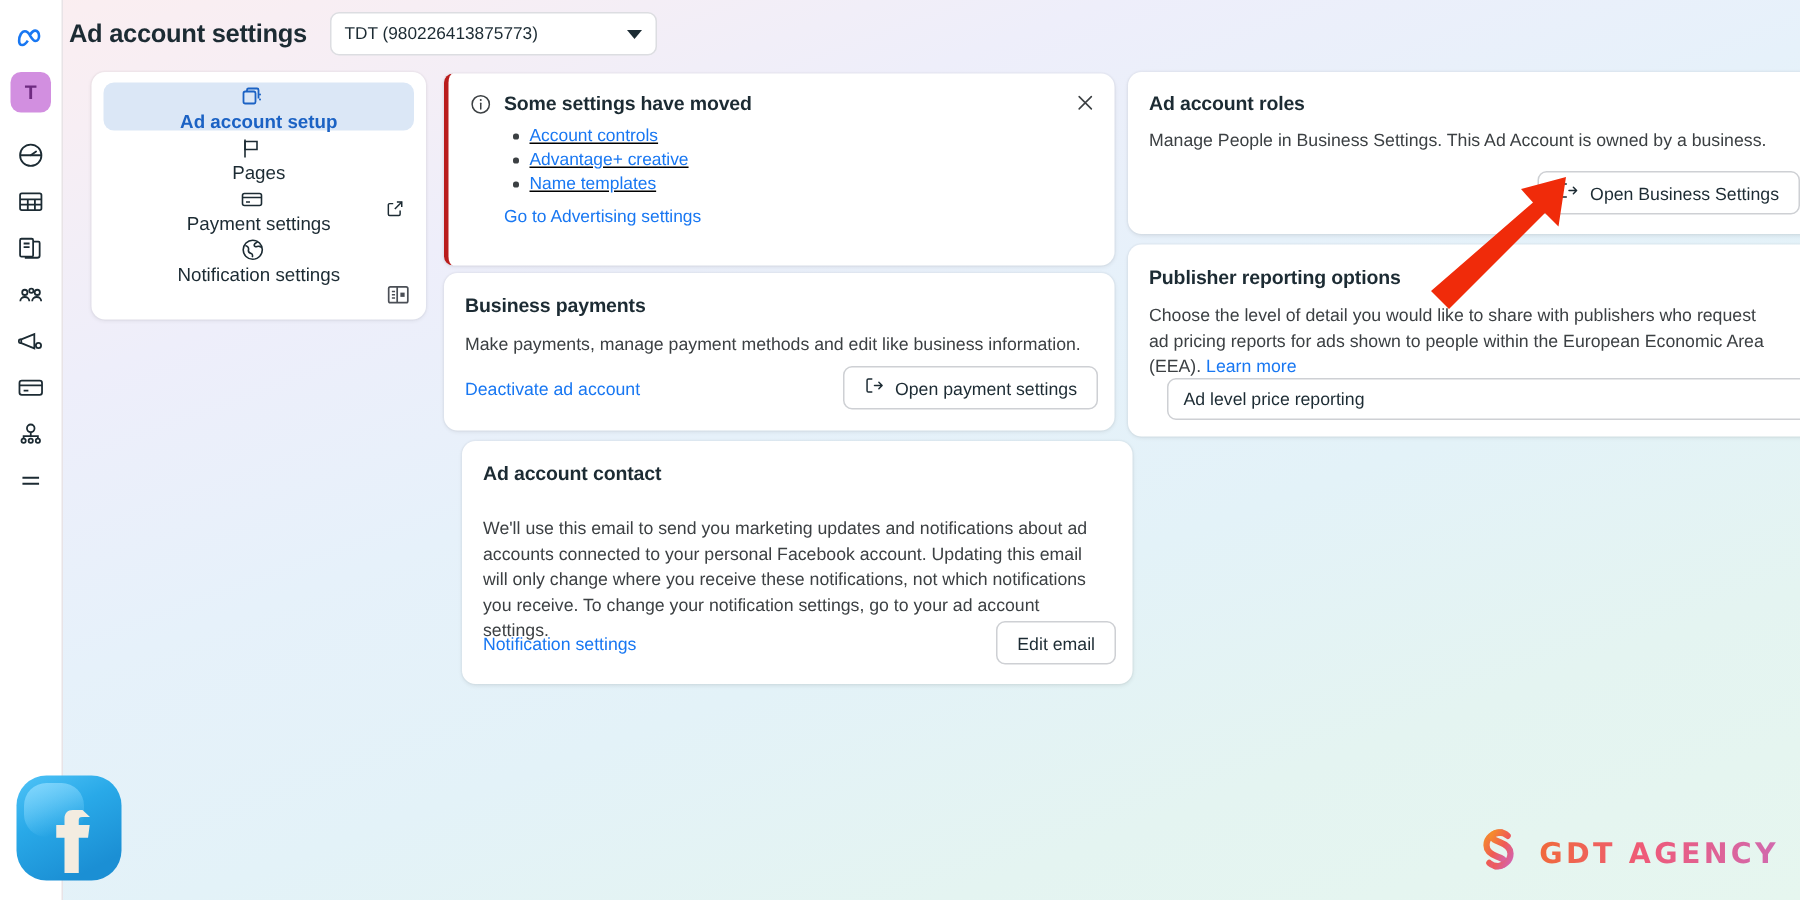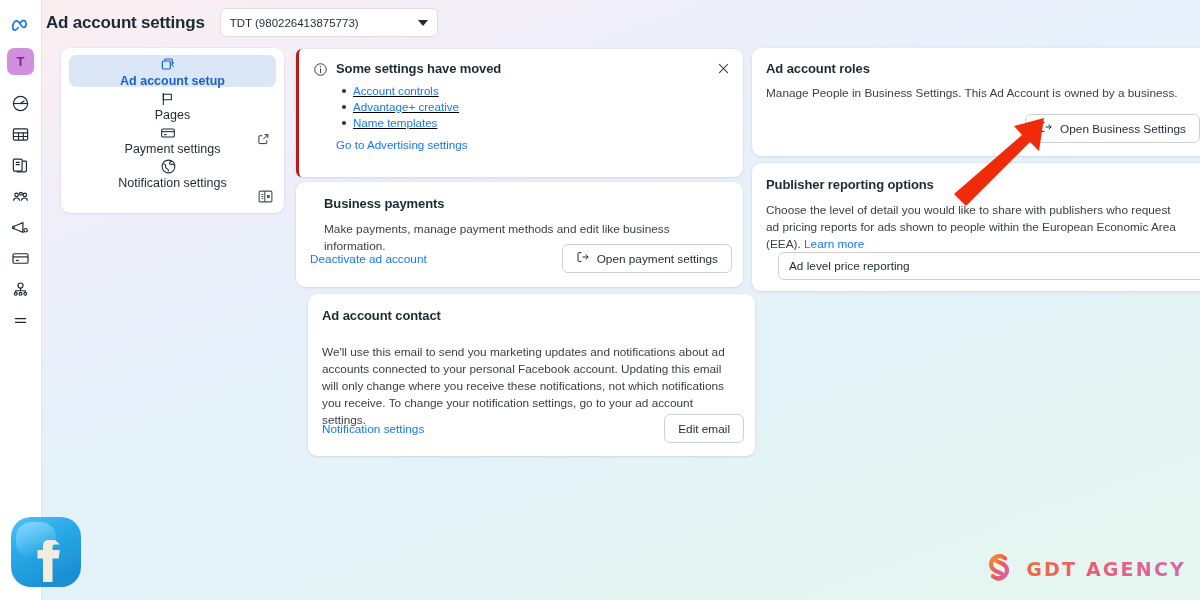--- a/index.html
+++ b/index.html
@@ -163,21 +163,21 @@
   #moved-list li { position: relative; font-size: 11.6px; line-height: 15px; margin-bottom: 1px; }
   #moved-list li::before {
     content: ""; position: absolute; left: -11px; top: 6px;
     width: 3.5px; height: 3.5px; border-radius: 50%; background: #3c4043;
   }
   #moved-goto { margin: 8px 0 0 23px; font-size: 11.6px; }
 
   
   #card-payments {
     left: 296px; top: 182px; width: 447px; height: 105px;
-    padding: 14px 14px 0 28px;
+    padding: 14px 14px 0 14px;
   }
   #pay-desc { margin-top: 10px; }
   #pay-row {
     position: absolute; left: 14px; right: 11px; bottom: 14px;
     display: flex; align-items: center; justify-content: space-between;
   }
   #pay-row .link { font-size: 11.8px; }
 
   
   #card-contact {

